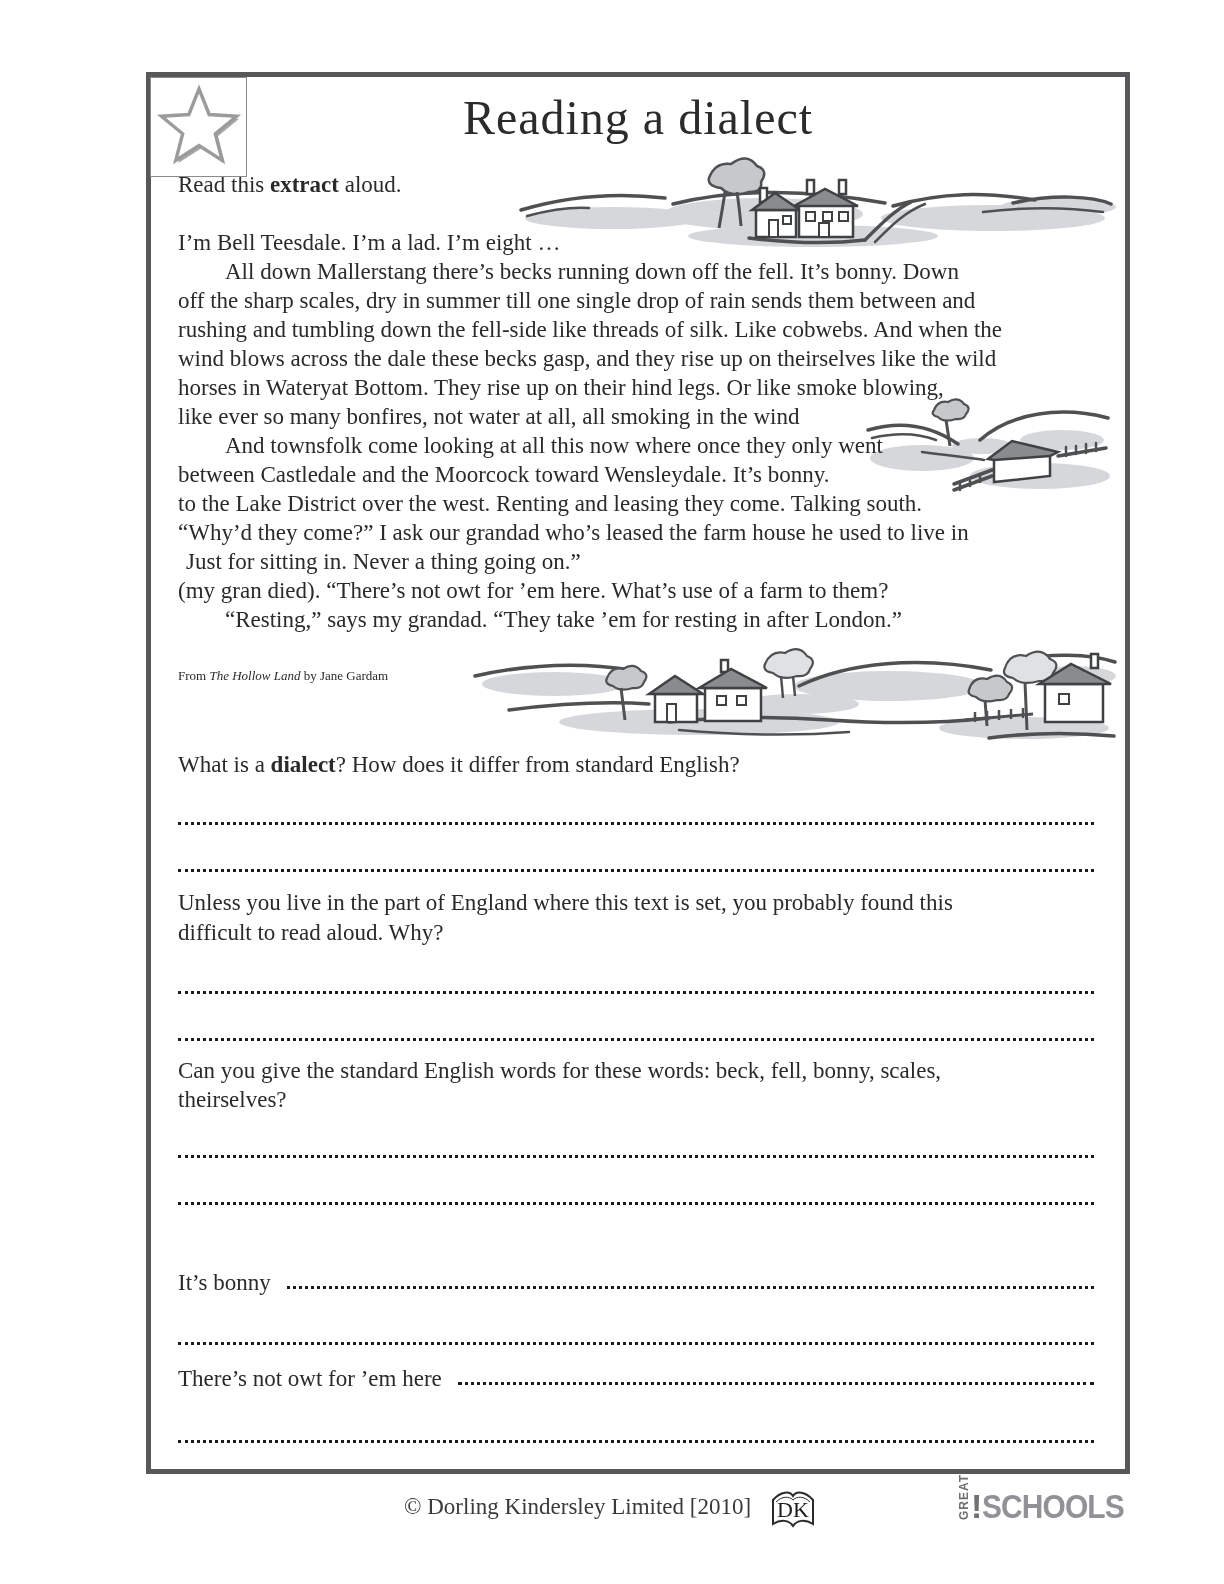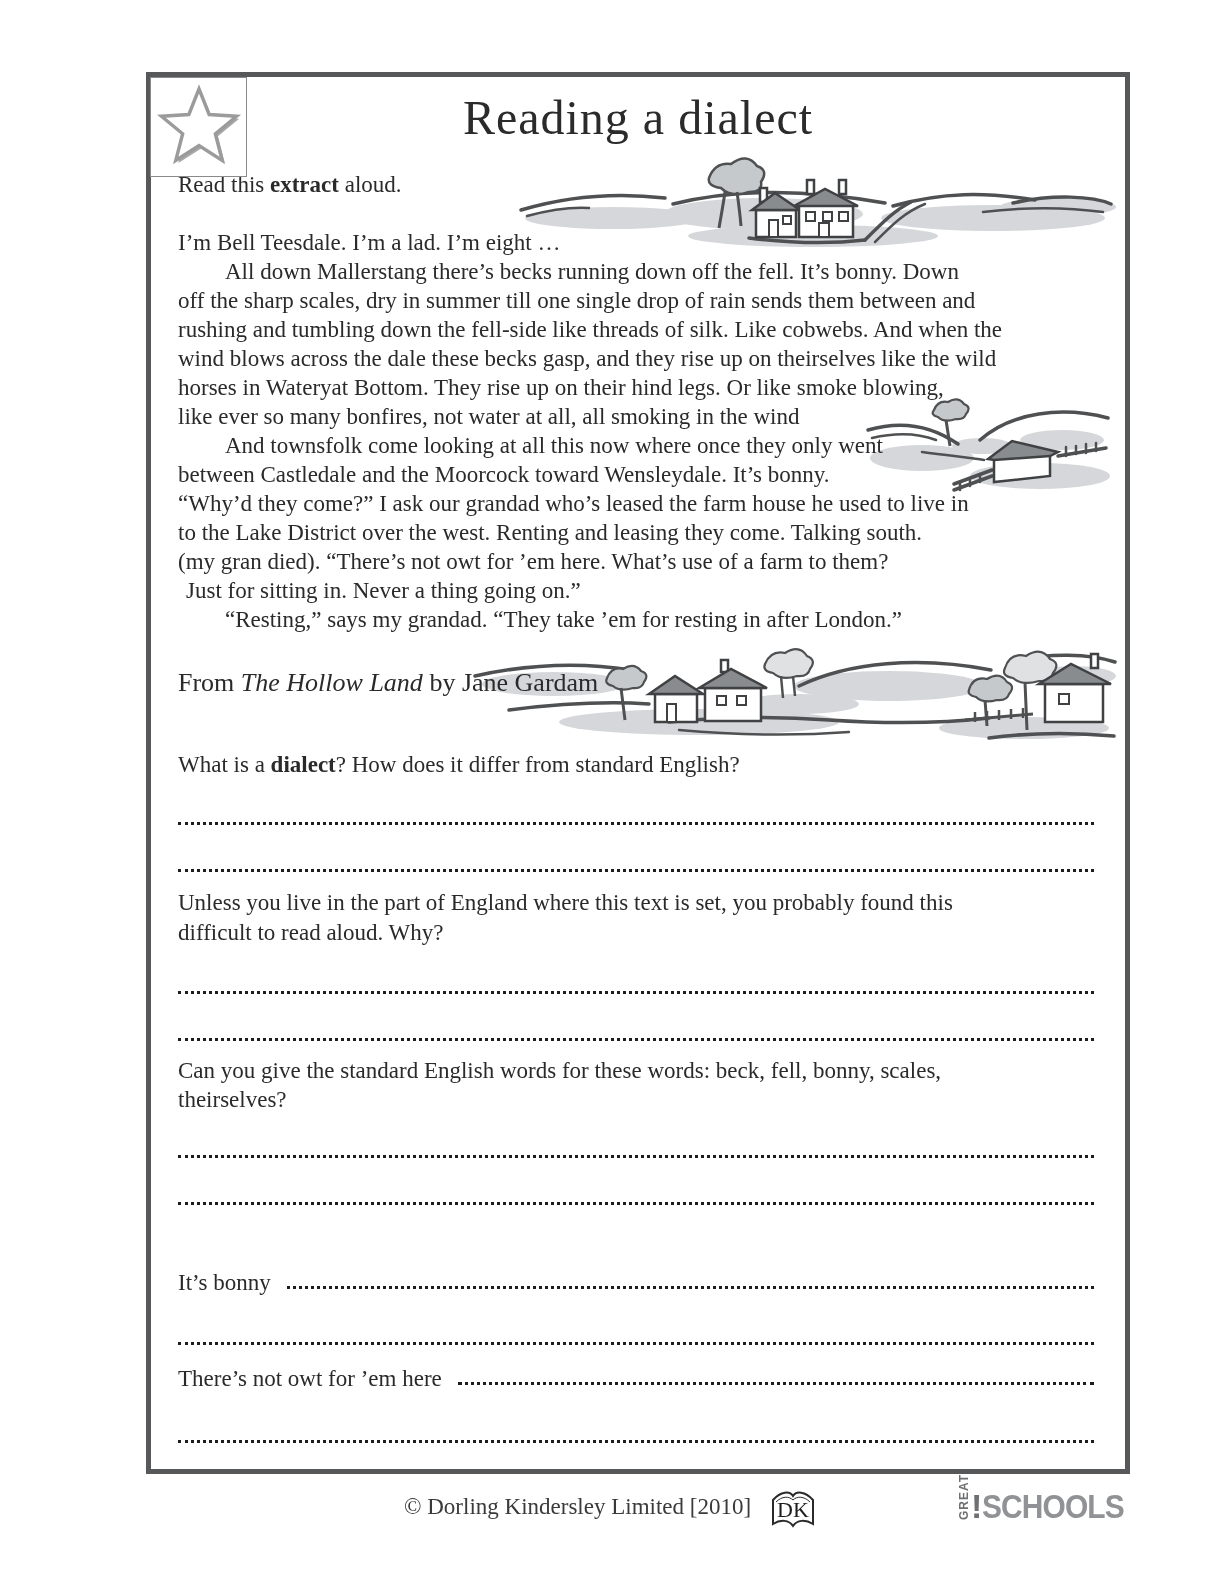--- a/index.html
+++ b/index.html
@@ -9,21 +9,21 @@
          border:5px solid #57585a;box-sizing:border-box;background:#fff;}
   .star-box{position:absolute;left:124px;top:77px;width:97px;height:100px;background:#fff;
             border:1px solid #8a8a8a;box-sizing:border-box;z-index:3;display:flex;align-items:center;justify-content:center;}
   .page-title{position:absolute;left:120px;top:90px;width:984px;text-align:center;
               font-size:48px;letter-spacing:1px;color:#2b2b2b;z-index:2;}
   .instruction{position:absolute;left:152px;top:172px;font-size:23px;}
   .passage{position:absolute;left:152px;top:228px;width:944px;font-size:23px;line-height:29px;z-index:2;}
   .pline{white-space:nowrap;}
   .pline.indent{padding-left:47px;}
   .pline.indent-sm{padding-left:8px;}
-  .source-line{position:absolute;left:152px;top:668px;font-size:26px;z-index:2;}
+  .source-line{position:absolute;left:152px;top:668px;font-size:13px;z-index:2;}
   .q{position:absolute;left:152px;font-size:23px;line-height:29px;z-index:2;}
   .dotrow{position:absolute;left:152px;width:916px;height:0;border-top:3.4px dotted #1c1c1c;z-index:2;}
   .expr-row{position:absolute;left:152px;width:916px;display:flex;align-items:flex-end;font-size:23px;z-index:2;}
   .leader{flex:1;margin:0 0 7px 16px;border-bottom:3.4px dotted #1c1c1c;}
   .ill{position:absolute;z-index:1;}
   .footer-copy{position:absolute;left:378px;top:1494px;font-size:23px;color:#3a3a3a;}
   .dk-logo{position:absolute;left:744px;top:1488px;}
   .gs-logo{position:absolute;left:932px;top:1486px;display:flex;align-items:flex-end;
            font-family:"Liberation Sans","DejaVu Sans",sans-serif;font-weight:bold;}
   .gs-great{writing-mode:vertical-rl;transform:rotate(180deg);font-size:12px;letter-spacing:1px;
@@ -100,24 +100,24 @@
 
   <div class="pline">I’m Bell Teesdale. I’m a lad. I’m eight …</div>
       <div class="pline indent">All down Mallerstang there’s becks running down off the fell. It’s bonny. Down</div>
       <div class="pline">off the sharp scales, dry in summer till one single drop of rain sends them between and</div>
       <div class="pline">rushing and tumbling down the fell-side like threads of silk. Like cobwebs. And when the</div>
       <div class="pline">wind blows across the dale these becks gasp, and they rise up on theirselves like the wild</div>
       <div class="pline">horses in Wateryat Bottom. They rise up on their hind legs. Or like smoke blowing,</div>
       <div class="pline">like ever so many bonfires, not water at all, all smoking in the wind</div>
       <div class="pline indent">And townsfolk come looking at all this now where once they only went</div>
       <div class="pline">between Castledale and the Moorcock toward Wensleydale. It’s bonny.</div>
+      <div class="pline">to the Lake District over the west. Renting and leasing they come. Talking south.</div>
       <div class="pline">“Why’d they come?” I ask our grandad who’s leased the farm house he used to live in</div>
-      <div class="pline">to the Lake District over the west. Renting and leasing they come. Talking south.</div>
+      <div class="pline indent-sm">Just for sitting in. Never a thing going on.”</div>
       <div class="pline">(my gran died). “There’s not owt for ’em here. What’s use of a farm to them?</div>
-      <div class="pline indent-sm">Just for sitting in. Never a thing going on.”</div>
       <div class="pline indent">“Resting,” says my grandad. “They take ’em for resting in after London.”</div>
     </div>
 
   <svg class="ill" style="left:836px;top:396px" width="252" height="108" viewBox="0 0 252 108">
     <g fill="#cbced1" opacity=".8">
       <ellipse cx="60" cy="62" rx="52" ry="13"></ellipse>
       <ellipse cx="178" cy="80" rx="70" ry="13"></ellipse>
       <ellipse cx="120" cy="50" rx="30" ry="8"></ellipse>
       <ellipse cx="200" cy="44" rx="42" ry="10"></ellipse>
     </g>

